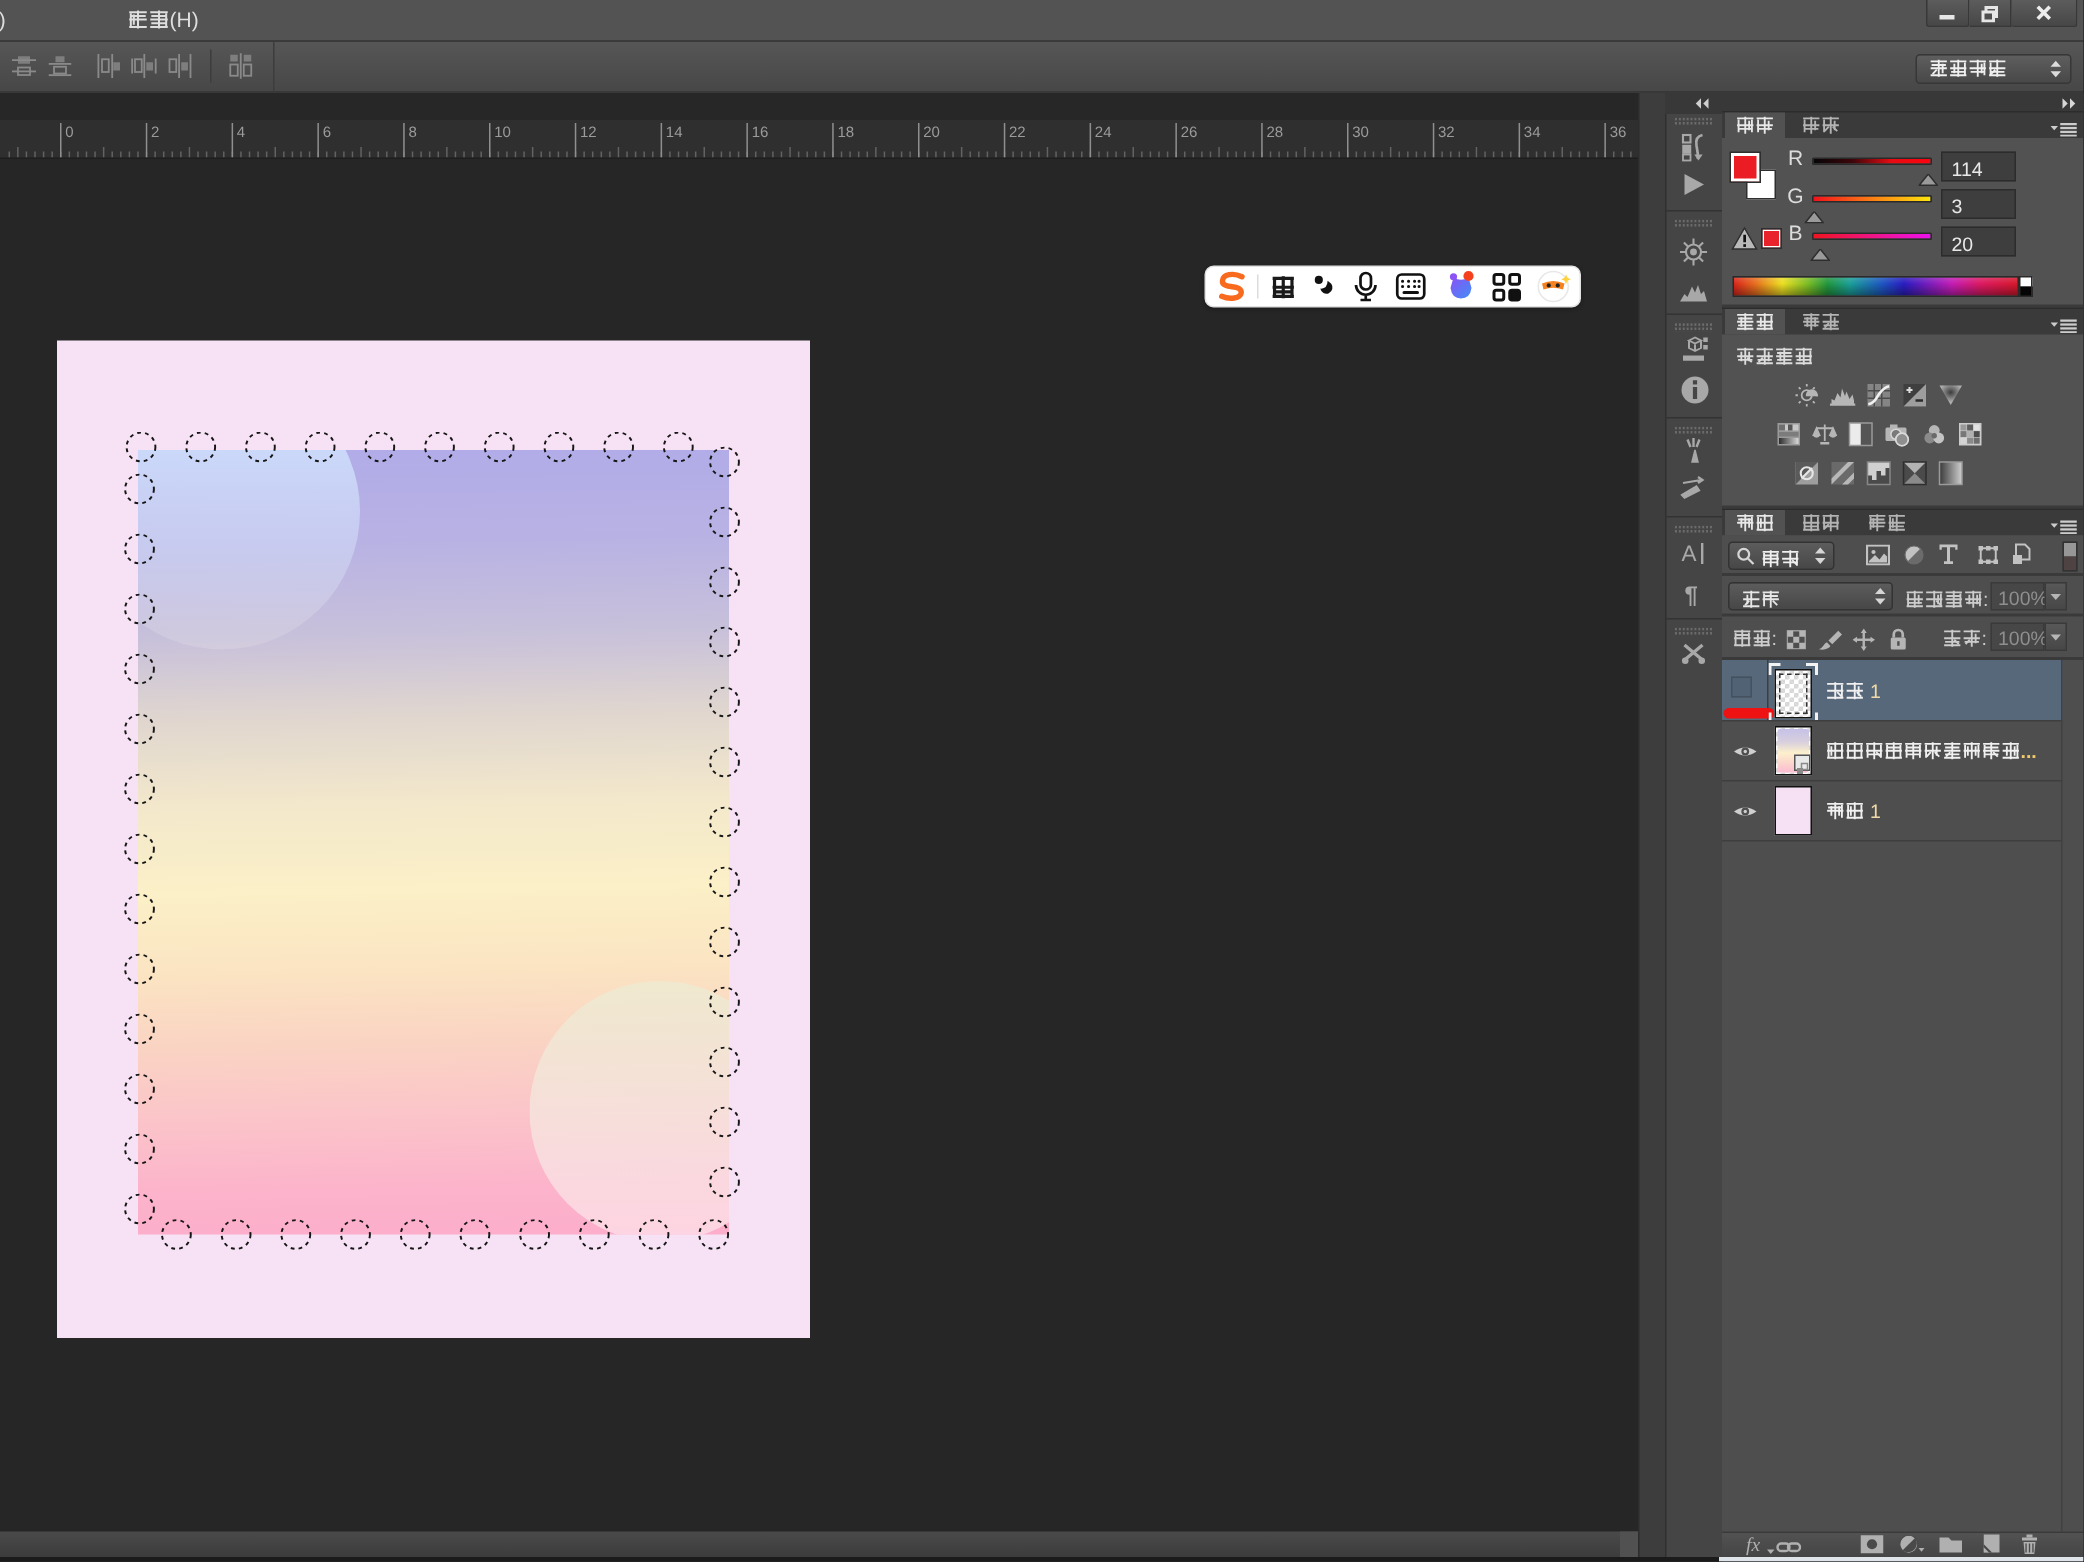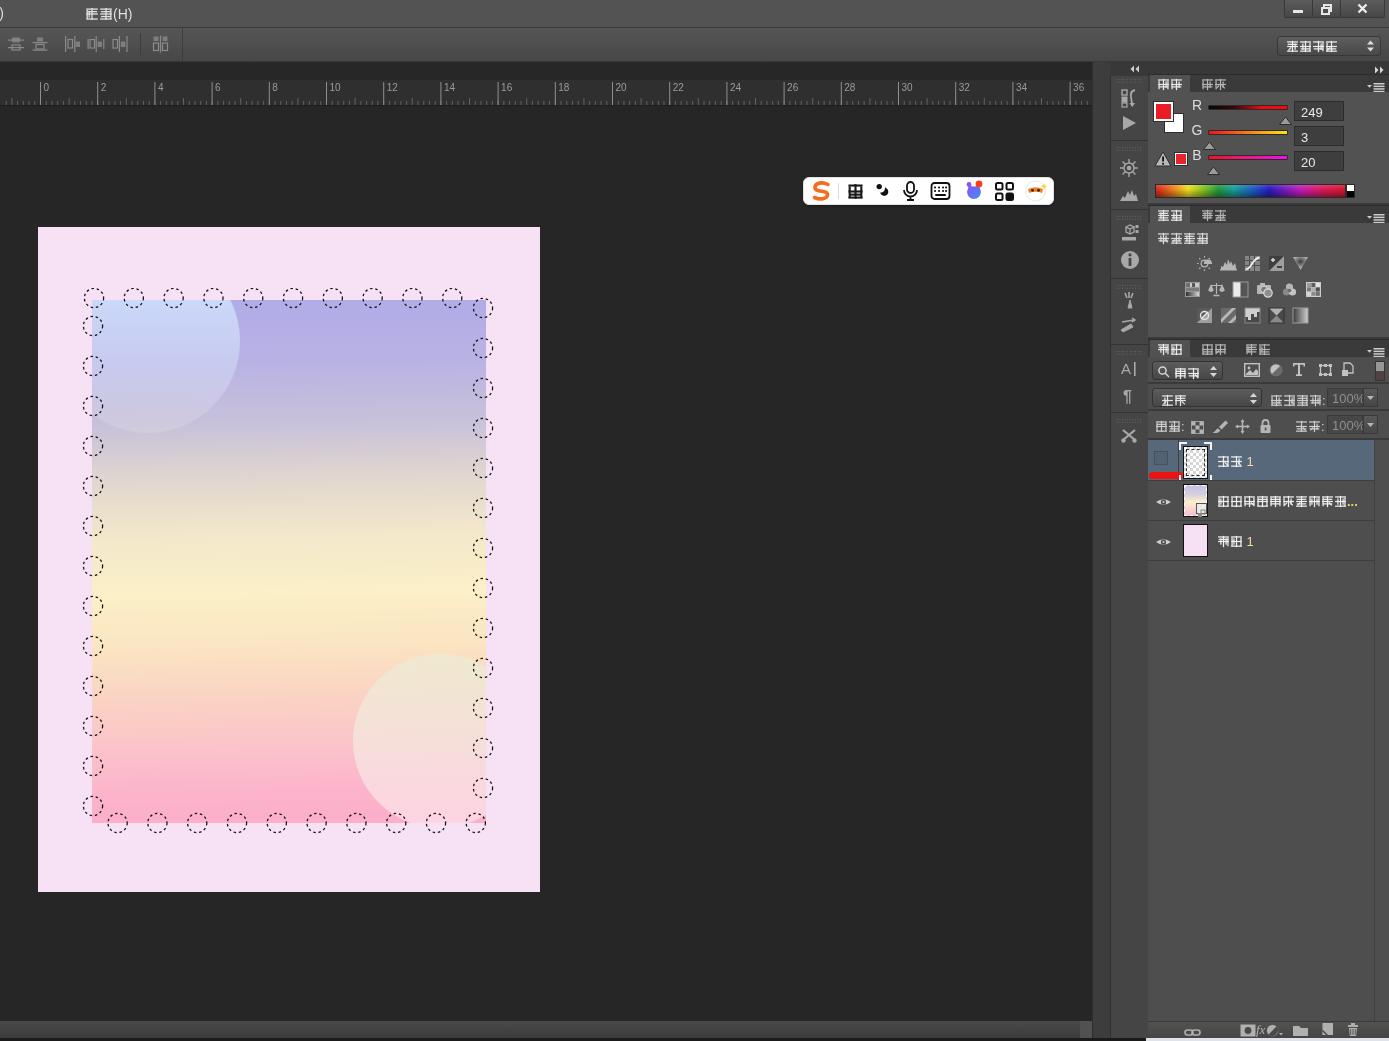--- a/index.html
+++ b/index.html
@@ -520,21 +520,21 @@
       <rect x="6.5" y="6.2" width="11" height="1.5"></rect>
       <rect x="6.5" y="8.8" width="11" height="1.5"></rect>
     </svg></div>
 <div style="position:absolute;left:1164px;top:113px;width:20px;height:20px;background:#ffffff;border:1px solid #2e2e2e;"></div>
 <div style="position:absolute;left:1154px;top:102px;width:19px;height:19px;background:#ec1c24;border:2px solid #ffffff;outline:1px solid #2e2e2e;"></div>
 <div style="position:absolute;left:1190px;top:97px;font-size:14px;color:#dcdcdc;width:14px;text-align:center;">R</div>
 <div style="position:absolute;left:1208px;top:105px;width:80px;height:5px;background:linear-gradient(90deg,#060608,#3d060a,#e80b12,#fc0410);border:1px solid #2a2a2a;border-radius:1px;"></div>
 <div style="position:absolute;left:1279px;top:111px;width:13px;height:8px;"><svg width="13" height="8">
       <path d="M6.5 0 L12.5 7.5 L0.5 7.5 Z" fill="#9a9a9a" stroke="#2e2e2e" stroke-width="1"></path>
     </svg></div>
-<div style="position:absolute;left:1294px;top:101px;width:50px;height:20px;background:#3e3e3e;border:1px solid #2c2c2c;font-size:13px;color:#e8e8e8;padding:3px 0 0 6px;">249</div>
+<div style="position:absolute;left:1294px;top:101px;width:50px;height:20px;background:#3e3e3e;border:1px solid #2c2c2c;font-size:13px;color:#e8e8e8;padding:3px 0 0 6px;">114</div>
 <div style="position:absolute;left:1190px;top:122px;font-size:14px;color:#dcdcdc;width:14px;text-align:center;">G</div>
 <div style="position:absolute;left:1208px;top:130px;width:80px;height:5px;background:linear-gradient(90deg,#f1121c,#fa7e14,#fde50c);border:1px solid #2a2a2a;border-radius:1px;"></div>
 <div style="position:absolute;left:1203px;top:136px;width:13px;height:8px;"><svg width="13" height="8">
       <path d="M6.5 0 L12.5 7.5 L0.5 7.5 Z" fill="#9a9a9a" stroke="#2e2e2e" stroke-width="1"></path>
     </svg></div>
 <div style="position:absolute;left:1294px;top:126px;width:50px;height:20px;background:#3e3e3e;border:1px solid #2c2c2c;font-size:13px;color:#e8e8e8;padding:3px 0 0 6px;">3</div>
 <div style="position:absolute;left:1190px;top:147px;font-size:14px;color:#dcdcdc;width:14px;text-align:center;">B</div>
 <div style="position:absolute;left:1208px;top:155px;width:80px;height:5px;background:linear-gradient(90deg,#f01420,#f01585,#ec12ee);border:1px solid #2a2a2a;border-radius:1px;"></div>
 <div style="position:absolute;left:1207px;top:161px;width:13px;height:8px;"><svg width="13" height="8">
       <path d="M6.5 0 L12.5 7.5 L0.5 7.5 Z" fill="#9a9a9a" stroke="#2e2e2e" stroke-width="1"></path>
@@ -1117,21 +1117,21 @@
         <line x1="10.1" y1="2.4" x2="10.1" y2="10.3"></line>
         <line x1="3.6" y1="3.2" x2="3.6" y2="9.0"></line>
       </svg></span><span style="font-size:13px;color:#f0d9a8">&nbsp;1</span></div>
 <div style="position:absolute;left:1148px;top:560px;width:227px;height:1px;background:#3e3e3e;"></div>
 <div style="position:absolute;left:1374px;top:440px;width:1px;height:581px;background:#414141;"></div>
 <div style="position:absolute;left:1148px;top:1021px;width:241px;height:17px;background:linear-gradient(#525252,#454545);border-top:1px solid #3a3a3a;"></div>
 <div style="position:absolute;left:1184px;top:1024px;width:17px;height:11px;"><svg width="17" height="11" stroke="#b0b0b0" fill="none" stroke-width="1.6">
       <rect x="1" y="3" width="8" height="5" rx="2.5"></rect>
       <rect x="8" y="3" width="8" height="5" rx="2.5"></rect>
     </svg></div>
-<div style="position:absolute;left:1256px;top:1022px;width:20px;height:15px;"><svg width="20" height="15">
+<div style="position:absolute;left:1164px;top:1022px;width:20px;height:15px;"><svg width="20" height="15">
       <text x="0" y="12" font-size="13px" font-style="italic" font-family="Liberation Serif" fill="#b0b0b0">fx</text>
       <path d="M14 11 l2.5 3 l2.5 -3" fill="#b0b0b0"></path>
     </svg></div>
 <div style="position:absolute;left:1240px;top:1023px;width:16px;height:13px;"><svg width="16" height="13">
       <rect x="0.5" y="0.5" width="15" height="12" fill="#b0b0b0"></rect>
       <circle cx="8" cy="6.5" r="3.4" fill="#4a4a4a"></circle>
     </svg></div>
 <div style="position:absolute;left:1266px;top:1023px;width:18px;height:13px;"><svg width="18" height="13">
       <circle cx="6.5" cy="6.5" r="6" fill="#b0b0b0"></circle>
       <path d="M2.3 10.7 A6 6 0 0 0 10.7 2.3 Z" fill="#4a4a4a"></path>

